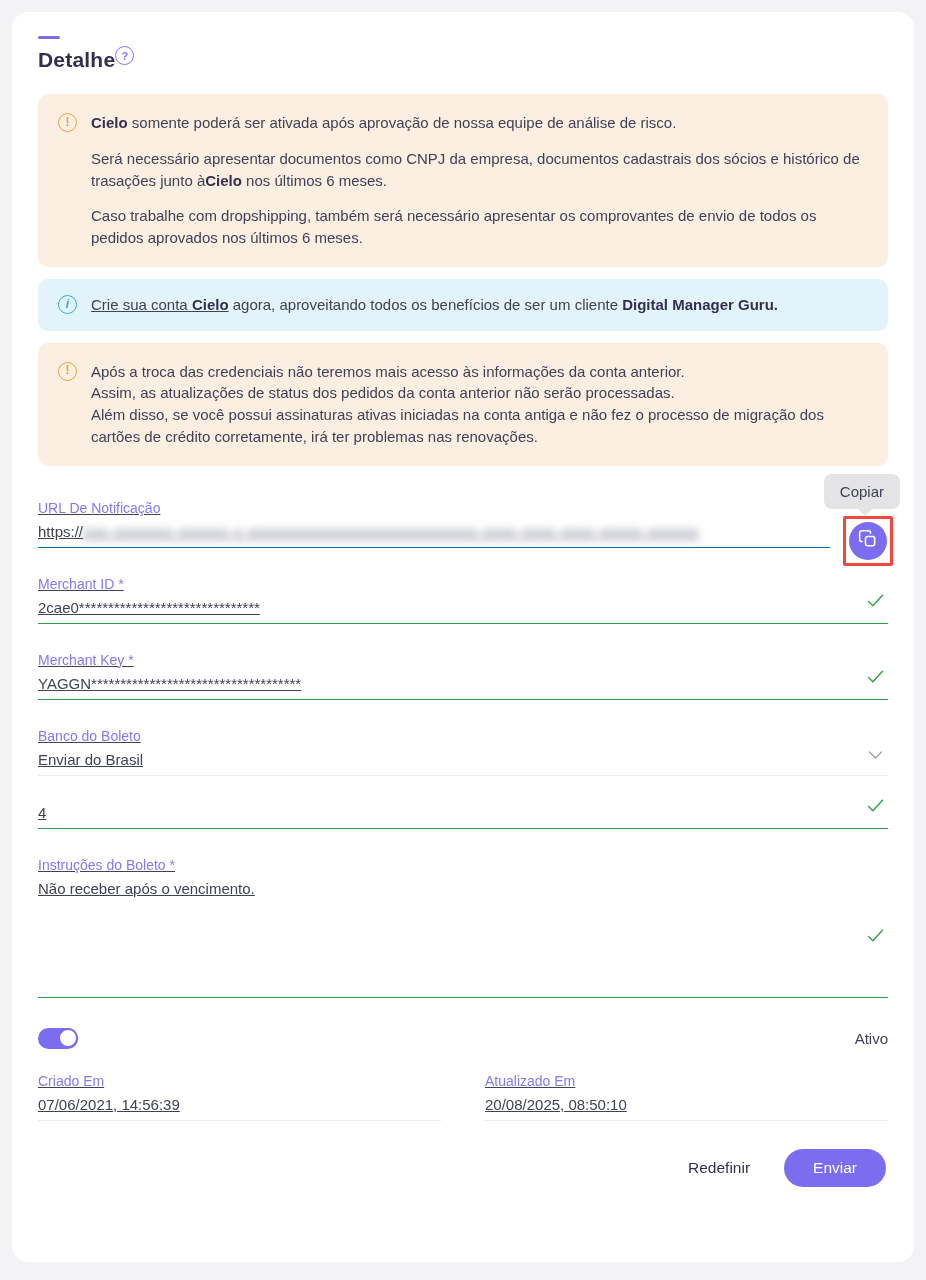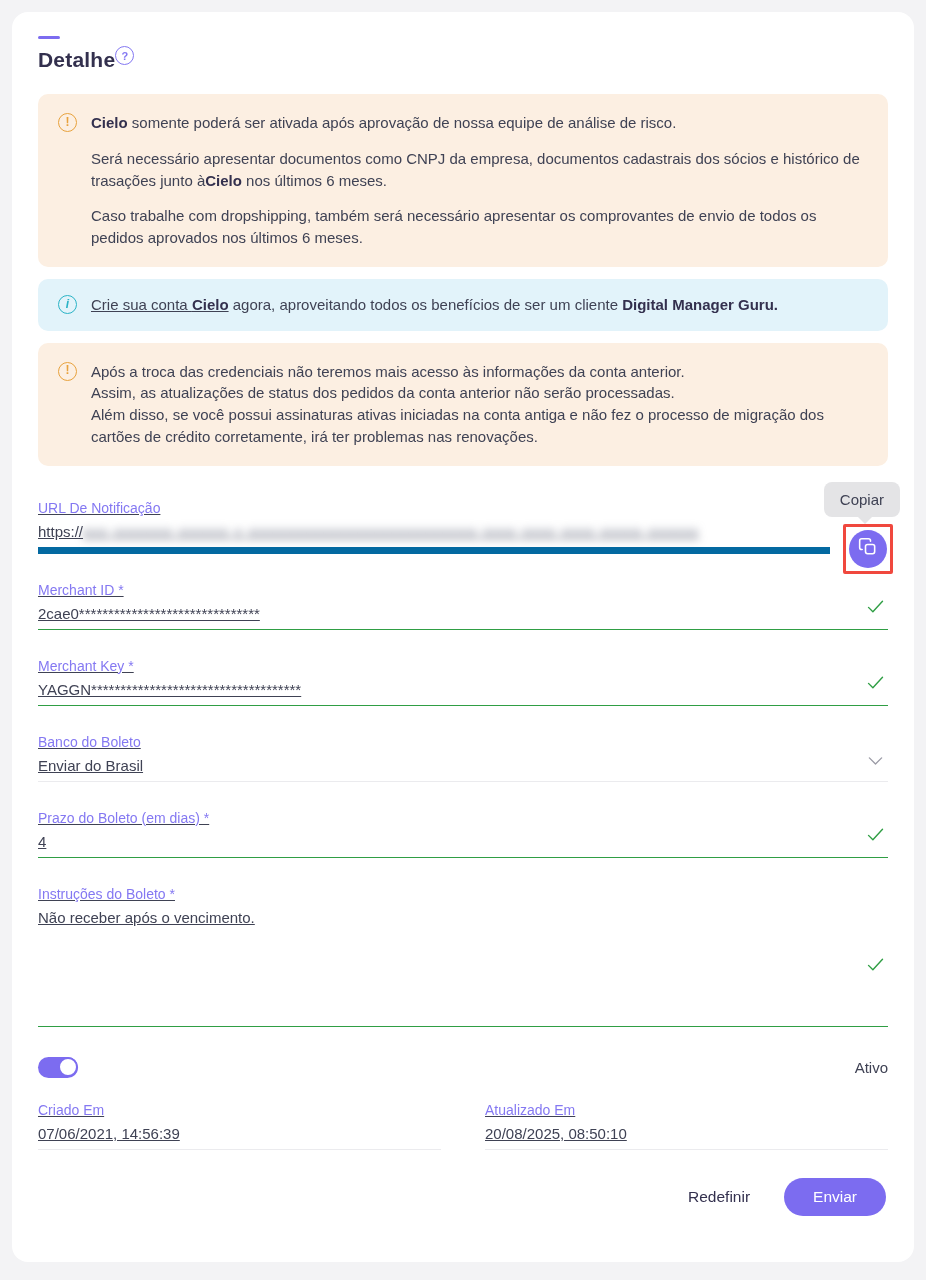--- a/index.html
+++ b/index.html
@@ -53,23 +53,23 @@
     padding-bottom: 7px; border-bottom: 1px solid #ebebee;
     width: 100%; background: transparent; border-top: none; border-left: none; border-right: none;
     font-family: "Liberation Sans", sans-serif; outline: none;
   }
   .field.valid .field-value { border-bottom: 1.6px solid #2f9e44; }
   .check-icon { position: absolute; right: 2px; bottom: 9px; }
   .chevron-icon { position: absolute; right: 2px; bottom: 7px; }
   .field.textarea-field .field-value { height: 118px; }
   .field.textarea-field .check-icon { bottom: 48px; }
   
-  .field.url-field .field-value { width: calc(100% - 58px); border-bottom: 7px solid #0369a1; }
+  .field.url-field .field-value { width: calc(100% - 58px); border-bottom: 1px solid #0369a1; }
   .blurred { filter: blur(4px); color: #6a6f83; letter-spacing: 1px; }
-  .copy-assembly { position: absolute; right: -5px; top: 24px; }
+  .copy-assembly { position: absolute; right: -5px; top: 16px; }
   .highlight-box { border: 3px solid #f0483e; border-radius: 2px; padding: 3px; background: #fff; }
   .copy-button {
     width: 38px; height: 38px; border-radius: 50%; background: #7c6cf0; border: none;
     display: flex; align-items: center; justify-content: center; cursor: pointer;
   }
   .copy-tooltip {
     position: absolute; bottom: 57px; right: -7px;
     background: #e4e4e6; color: #3f4254; font-size: 15px;
     padding: 9px 16px; border-radius: 8px; white-space: nowrap;
   }
@@ -183,21 +183,20 @@
     <div class="field-label">Banco do Boleto</div>
     <div class="field-value">Enviar do Brasil</div>
     <span class="chevron-icon">
       <svg width="21" height="21" viewBox="0 0 24 24" fill="none" stroke="#9a9aa5" stroke-width="1.5" stroke-linecap="round" stroke-linejoin="round">
           <path d="M5 9l7 7 7-7"></path>
         </svg>
     </span>
   </div>
 
   <div class="field valid">
-    <div class="field-label">Prazo do Boleto (em dias) *</div>
     <div class="field-value">4</div>
     <span class="check-icon">
       <svg width="21" height="21" viewBox="0 0 24 24" fill="none" stroke="#2f9e44" stroke-width="1.6" stroke-linecap="round" stroke-linejoin="round">
           <path d="M4 13l5 5L20 6"></path>
         </svg>
     </span>
   </div>
 
   <div class="field valid textarea-field">
     <div class="field-label">Instruções do Boleto *</div>

